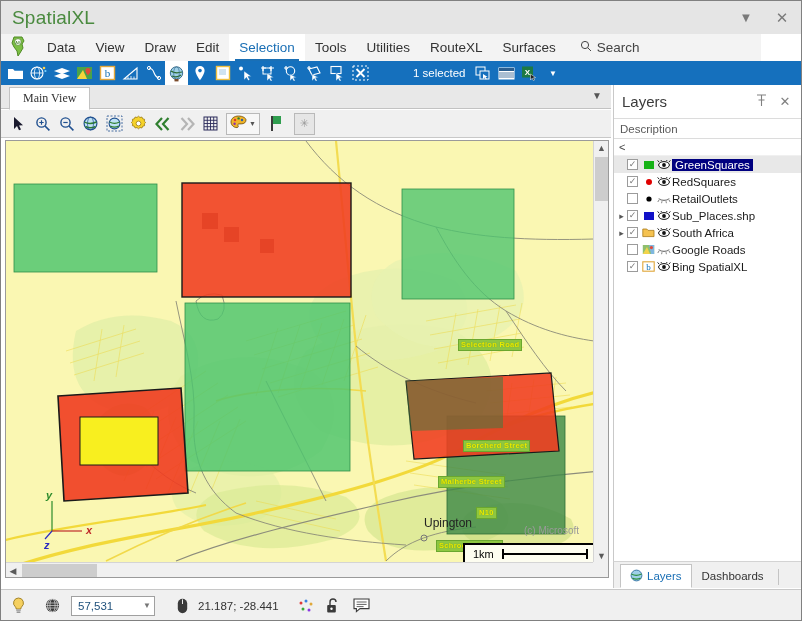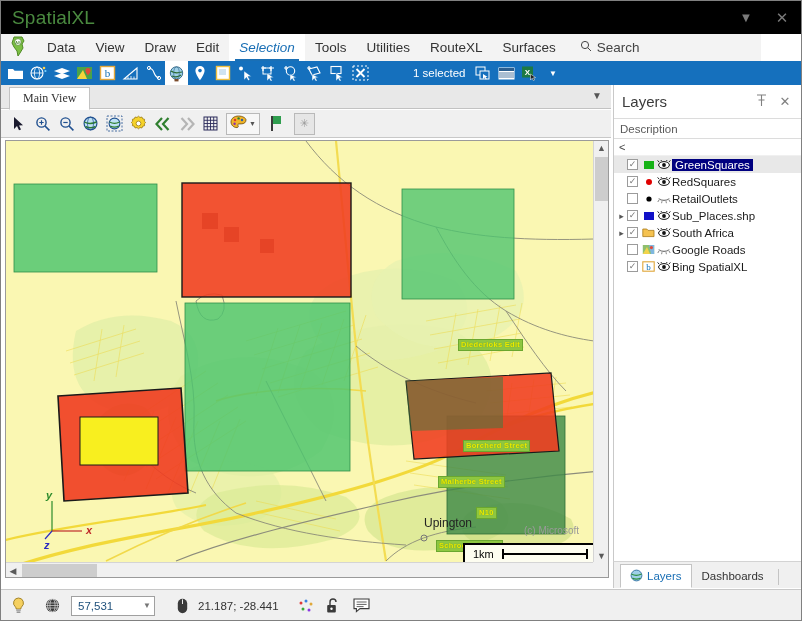--- a/index.html
+++ b/index.html
@@ -14,21 +14,21 @@
     position: relative;
     width: 802px; height: 621px;
     background: #ffffff;
     border: 1px solid #808080;
     overflow: hidden;
   }
 
   
   .titlebar {
     position: absolute; left: 0; top: 0; width: 800px; height: 33px;
-    background: #000000;
+    background: #e5e5e5;
     display: flex; align-items: center;
   }
   .app-title {
     font-size: 19px; color: #4a8a3f; padding-left: 11px; letter-spacing: .2px;
   }
   .title-btns { margin-left: auto; display: flex; align-items: center; height: 33px; }
   .title-btn {
     width: 34px; height: 26px; display: flex; align-items: center; justify-content: center;
     color: #7a7a7a; font-size: 13px; cursor: default;
   }
@@ -40,21 +40,21 @@
     background: #f3f3f3; display: flex; align-items: flex-end;
   }
   .menu-logo {
     width: 36px; height: 27px; display: flex; align-items: center; justify-content: center;
     padding-bottom: 2px;
   }
   .menu-item {
     height: 27px; padding: 0 10px; display: flex; align-items: center;
     font-size: 13.5px; color: #333; position: relative; cursor: default;
   }
-  .menu-item.active { color: #1a6fb5; background: #ffffff; font-style: italic; }
+  .menu-item.active { color: #1a6fb5; background: #ffffff; }
   .menu-item.active::after {
     content: ""; position: absolute; left: 6px; right: 6px; bottom: 0; height: 2px; background: #1a6fb5;
   }
   .menu-search {
     height: 27px; display: flex; align-items: center; gap: 5px;
     padding: 0 10px 0 14px; font-size: 13.5px; color: #444; cursor: default;
   }
 
   
   .ribbon {
@@ -563,21 +563,21 @@
           <rect x="196" y="72" width="16" height="16"></rect>
           <rect x="218" y="86" width="15" height="15"></rect>
           <rect x="254" y="98" width="14" height="14"></rect>
         </g>
 
         <circle cx="418" cy="397" r="3" fill="none" stroke="#777" stroke-width="1"></circle>
       </svg>
 
       <div class="placelabel" style="left:418px;top:375px;">Upington</div>
 
-      <div class="maplabel" style="left:452px;top:198px;">Diederioks Edit</div>
+      <div class="maplabel" style="left:452px;top:198px;">Selection Road</div>
       <div class="maplabel" style="left:457px;top:299px;">Borcherd Street</div>
       <div class="maplabel" style="left:432px;top:335px;">Malherbe Street</div>
       <div class="maplabel" style="left:430px;top:399px;">Schroder Street</div>
 
       <div class="maplabel" style="left:470px;top:366px;">N10</div>
 
       <div style="position:absolute;left:38px;top:348px;width:60px;height:60px;">
         <svg width="60" height="60" viewBox="0 0 60 60">
           <line x1="8" y1="42" x2="8" y2="12" stroke="#2a8a2a" stroke-width="1.2"></line>
           <line x1="8" y1="42" x2="38" y2="42" stroke="#c02a2a" stroke-width="1.2"></line>

